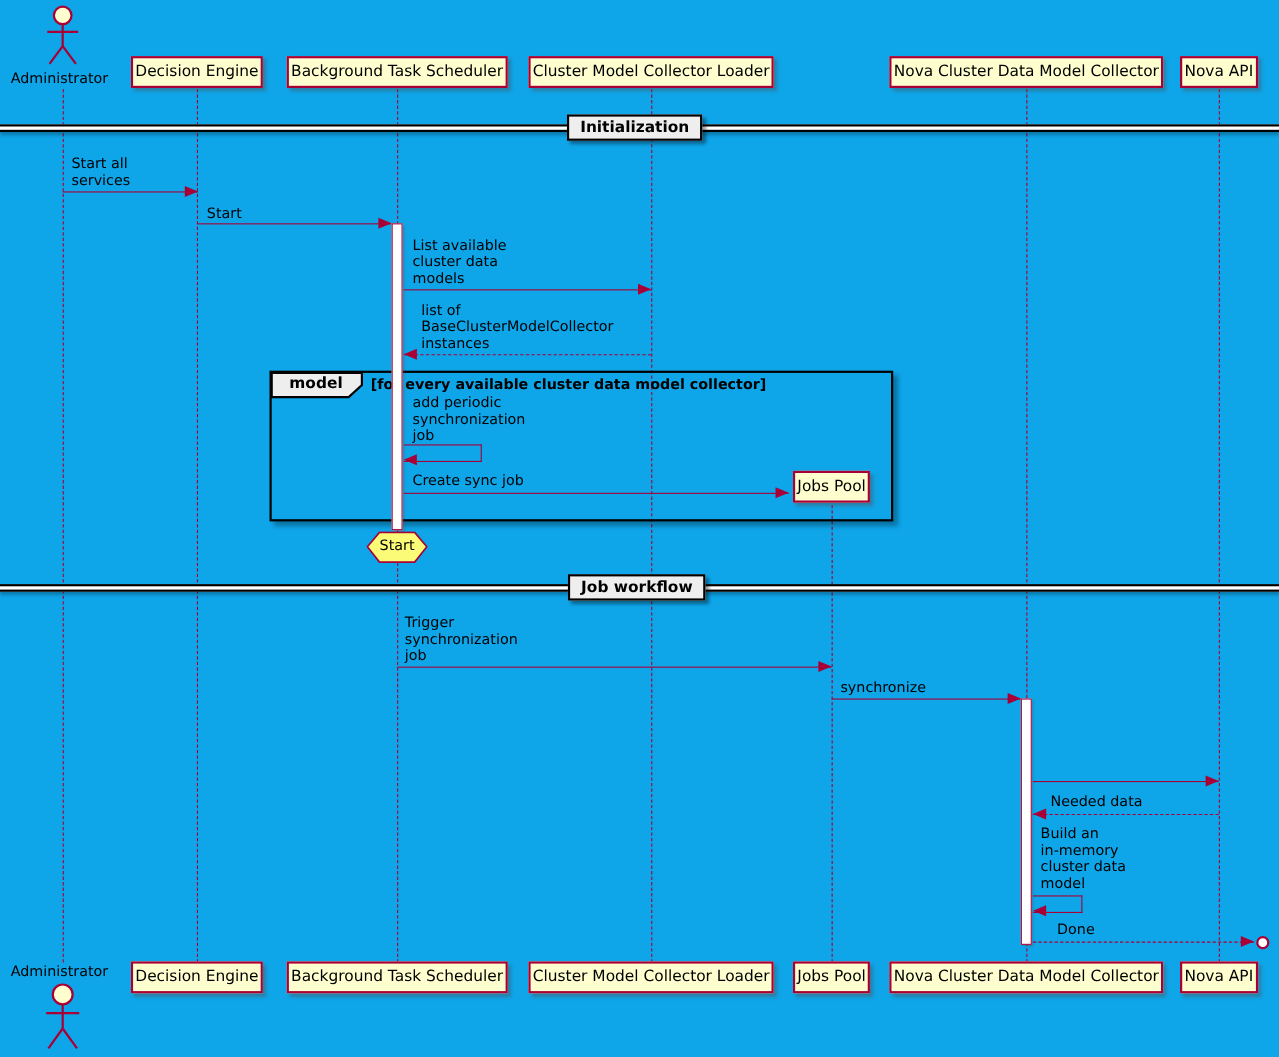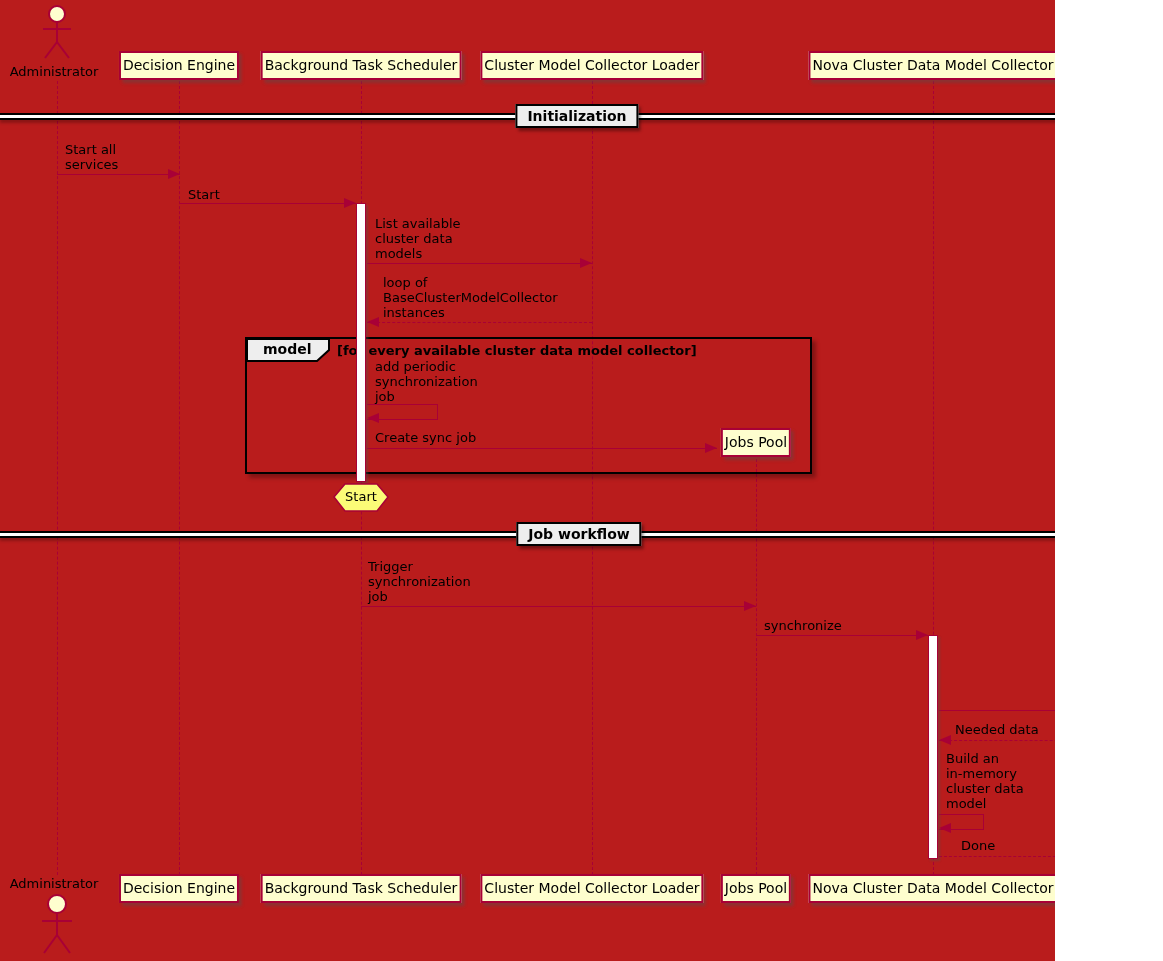--- a/index.html
+++ b/index.html
@@ -3,21 +3,21 @@
 <meta charset="utf-8">
 <style>
   :root{
     --red:#A80036;
     --fill:#FEFECE;
     --hex:#FBFB77;
     --gray:#EEEEEE;
   }
   html,body{margin:0;padding:0;background:#fff;}
   .canvas{
-    position:relative;width:1055px;height:961px;background:#b91c1c;
+    position:relative;width:1163px;height:961px;background:#0ea5e9;
     font-family:"DejaVu Sans",sans-serif;color:#000;overflow:hidden;
   }
   .lifeline{position:absolute;width:0;border-left:1px dashed var(--red);z-index:1;}
   .pbox{
     position:absolute;transform:translateX(-50%);background:var(--fill);
     border:2px solid var(--red);padding:4px 2px;font-size:14px;line-height:17px;
     white-space:nowrap;box-shadow:3px 3px 3px rgba(80,80,80,.45);z-index:6;
   }
   .actor-label{position:absolute;transform:translateX(-50%);font-size:13px;white-space:nowrap;z-index:6;}
   .actor-svg{position:absolute;z-index:6;}
@@ -90,21 +90,21 @@
   <div class="ah-r" style="left:344px;top:198px;"></div>
 
   <div class="activation" style="left:356px;top:203px;height:277px;"></div>
 
   <div class="msg-label" style="left:375px;top:216px;">List available
 cluster data
 models</div>
   <div class="line-solid" style="left:367px;top:263px;width:225px;"></div>
   <div class="ah-r" style="left:580px;top:258px;"></div>
 
-  <div class="msg-label" style="left:383px;top:275px;">loop of
+  <div class="msg-label" style="left:383px;top:275px;">list of
 BaseClusterModelCollector
 instances</div>
   <div class="line-dashed" style="left:367px;top:322px;width:225px;"></div>
   <div class="ah-l" style="left:367px;top:317px;"></div>
 
   <div class="frame" style="left:245px;top:337px;width:563px;height:133px;">
     <svg style="position:absolute;left:-1px;top:-1px;" width="86" height="25" viewBox="0 0 86 25">
       <path d="M1,1 H83 V12 L71,23 H1 Z" fill="#EEEEEE" stroke="#000000" stroke-width="2"></path>
     </svg>
     <div class="pent-label">model</div>

